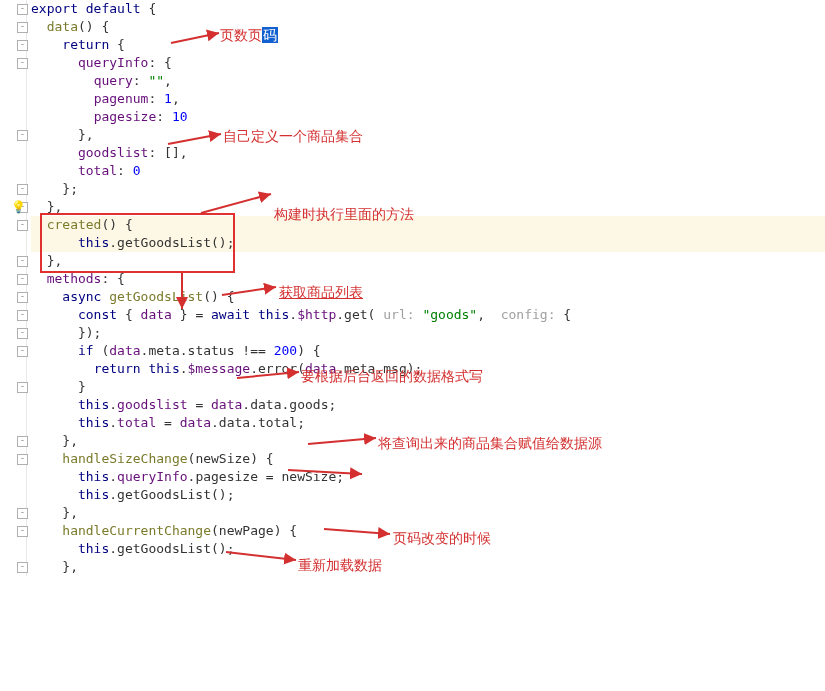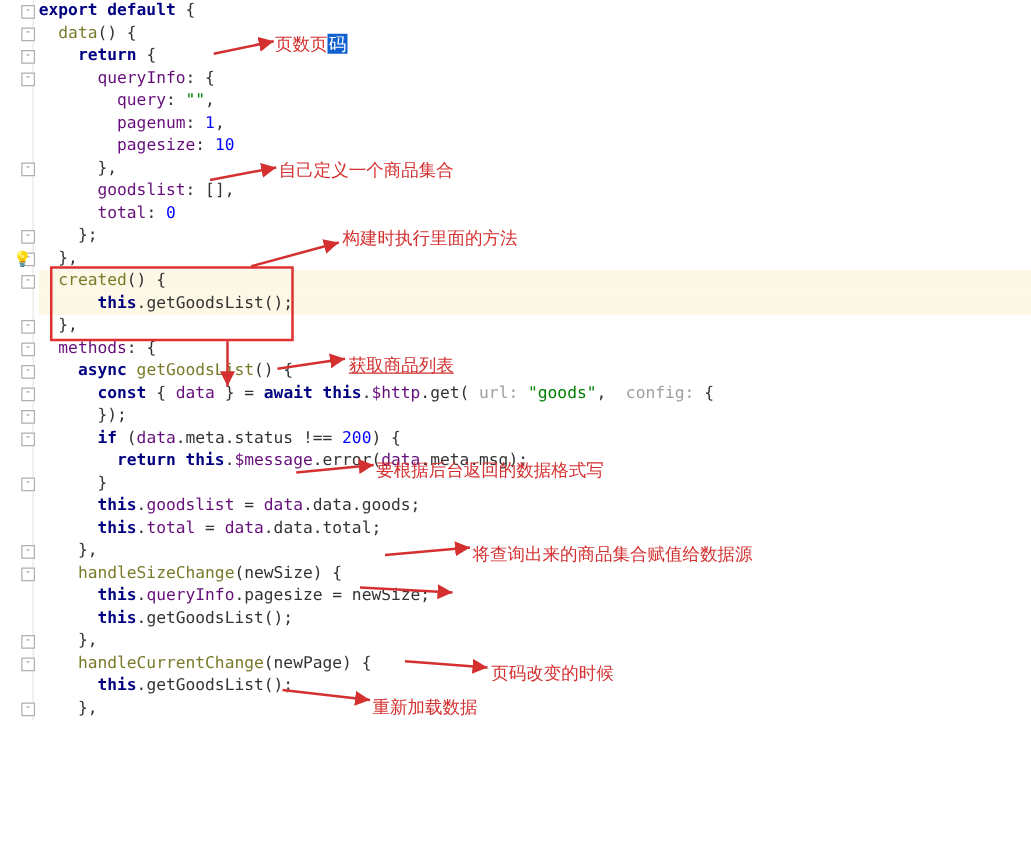--- a/index.html
+++ b/index.html
@@ -46,21 +46,21 @@
     font-family: "Microsoft YaHei", sans-serif;
     font-size: 14px;
     pointer-events: none;
     white-space: nowrap;
   }
   .arrow {
     position: absolute;
     pointer-events: none;
   }
   .arrow svg { display:block; }
-  .kw { color: #000080; font-weight: bold; }
+  .kw { color: #000080; font-weight: normal; }
   .prop { color: #660e7a; }
   .str { color: #008000; }
   .num { color: #0000ff; }
   .fn { color: #7a7a2b; }
   .hint { color: #a0a0a0; font-style: normal; }
   .underline { }
   .selection {
     background:#1060d0;
     color:#fff;
     padding:0 1px;
@@ -156,21 +156,21 @@
     <div class="line">      <span class="kw">this</span>.getGoodsList();</div>
 
     <div class="line"><span class="fold">-</span>    },</div>
 
     <div class="box-created" style="left:13px; top:213px; width:191px; height:56px;"></div>
 
     <div class="annotation" style="left:193px; top:27px;"><span>页数页</span><span class="selection">码</span></div>
 
     <div class="annotation" style="left:196px; top:128px;">自己定义一个商品集合</div>
 
-    <div class="annotation" style="left:247px; top:182px;">构建时执行里面的方法</div>
+    <div class="annotation" style="left:247px; top:206px;">构建时执行里面的方法</div>
 
     <div class="annotation" style="left:252px; top:284px;text-decoration:underline;">获取商品列表</div>
 
     <div class="annotation" style="left:274px; top:368px;">要根据后台返回的数据格式写</div>
 
     <div class="annotation" style="left:351px; top:435px;">将查询出来的商品集合赋值给数据源</div>
 
 
     <div class="annotation" style="left:366px; top:530px;">页码改变的时候</div>
 

